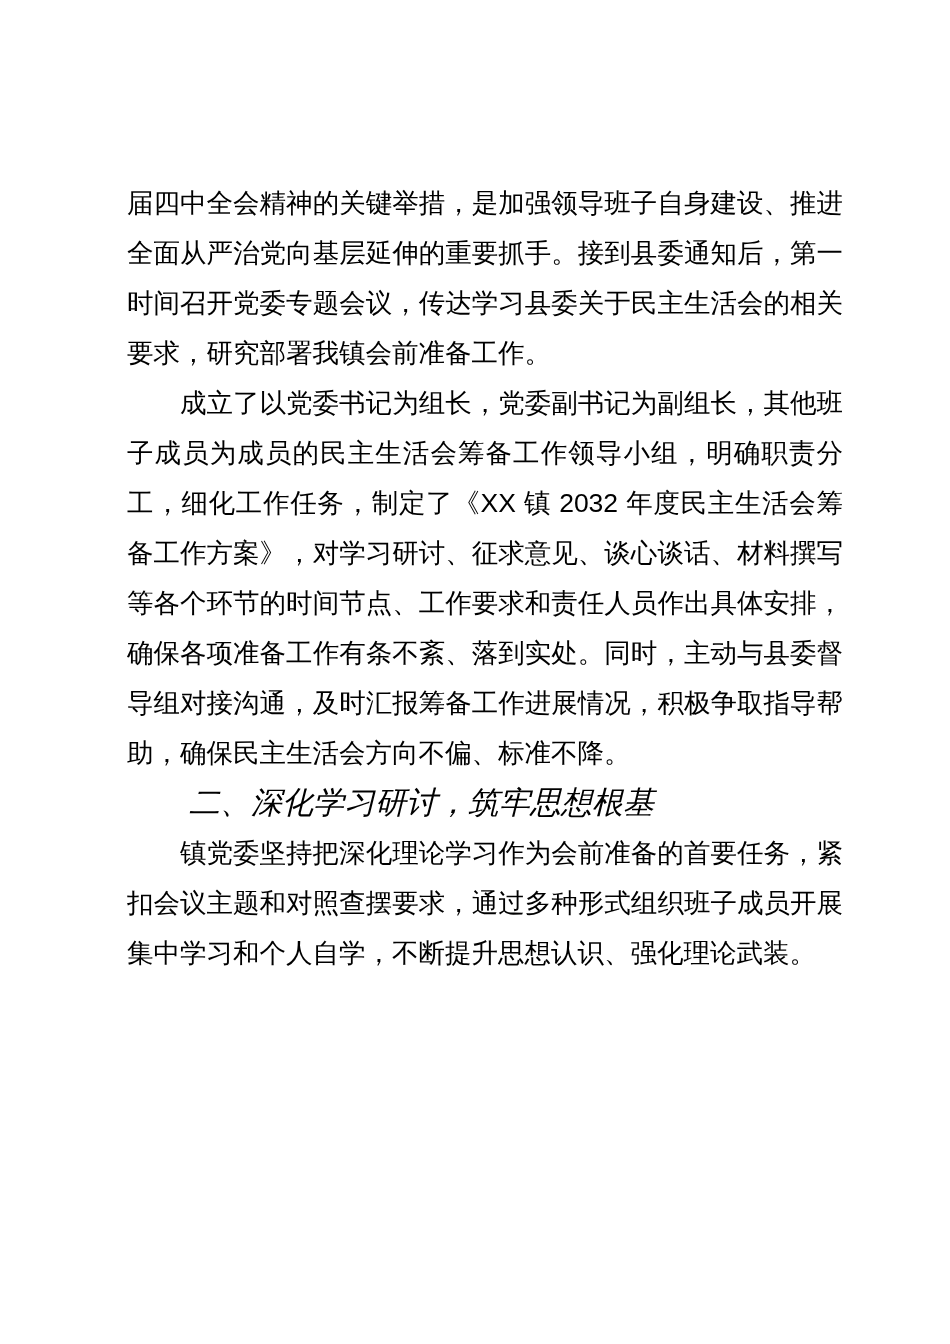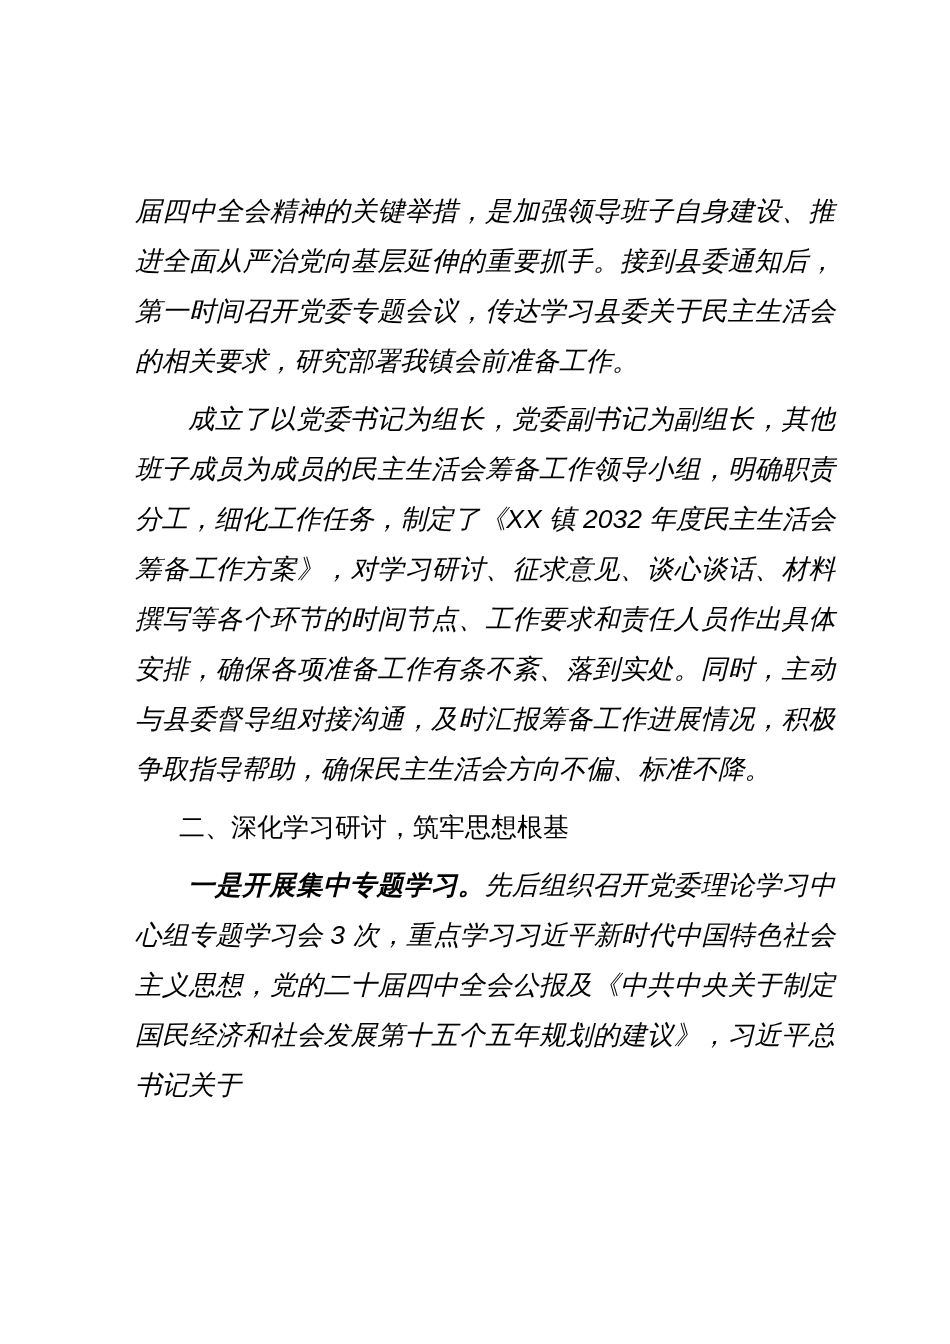--- a/index.html
+++ b/index.html
@@ -23,47 +23,47 @@
     font-family: "Liberation Sans", "DejaVu Sans", sans-serif;
     font-size: 26.5px;
     line-height: 50px;
     color: #000000;
     text-align: justify;
     text-justify: inter-ideograph;
     word-break: break-all;
     overflow-wrap: break-word;
   }
   .para {
-    margin: 8px;
+    margin: 0;
     padding: 0;
-    font-style: italic;
   }
   .indent {
     text-indent: 2em;
   }
   .heading {
     margin: 0;
     padding: 0;
     font-weight: normal;
-    font-size: 26px;
+    font-size: 31px;
     line-height: 50px;
+    font-style: italic;
   }
   .bold-lead {
     font-weight: 700;
   }
 </style>
 </head>
 <body>
 
 <div class="page">
   <div class="text-area">
 
     <p class="para">届四中全会精神的关键举措，是加强领导班子自身建设、推进全面从严治党向基层延伸的重要抓手。接到县委通知后，第一时间召开党委专题会议，传达学习县委关于民主生活会的相关要求，研究部署我镇会前准备工作。</p>
 
     <p class="para indent">成立了以党委书记为组长，党委副书记为副组长，其他班子成员为成员的民主生活会筹备工作领导小组，明确职责分工，细化工作任务，制定了《XX 镇 2032 年度民主生活会筹备工作方案》，对学习研讨、征求意见、谈心谈话、材料撰写等各个环节的时间节点、工作要求和责任人员作出具体安排，确保各项准备工作有条不紊、落到实处。同时，主动与县委督导组对接沟通，及时汇报筹备工作进展情况，积极争取指导帮助，确保民主生活会方向不偏、标准不降。</p>
 
     <h2 class="heading indent">二、深化学习研讨，筑牢思想根基</h2>
 
+    <p class="para indent">镇党委坚持把深化理论学习作为会前准备的首要任务，紧扣会议主题和对照查摆要求，通过多种形式组织班子成员开展集中学习和个人自学，不断提升思想认识、强化理论武装。</p>
 
-    <p class="para indent"><span class="bold-lead">一是开展集中专题学习。</span><span>先后组织召开党委理论学习中心组专题学习会 3 次，重点学习习近平新时代中国特色社会主义思想，党的二十届四中全会公报及《中共中央关于制定国民经济和社会发展第十五个五年规划的建议》，习近平总书记关于</span></p>
 
   </div>
 </div>
 
 </body></html>

